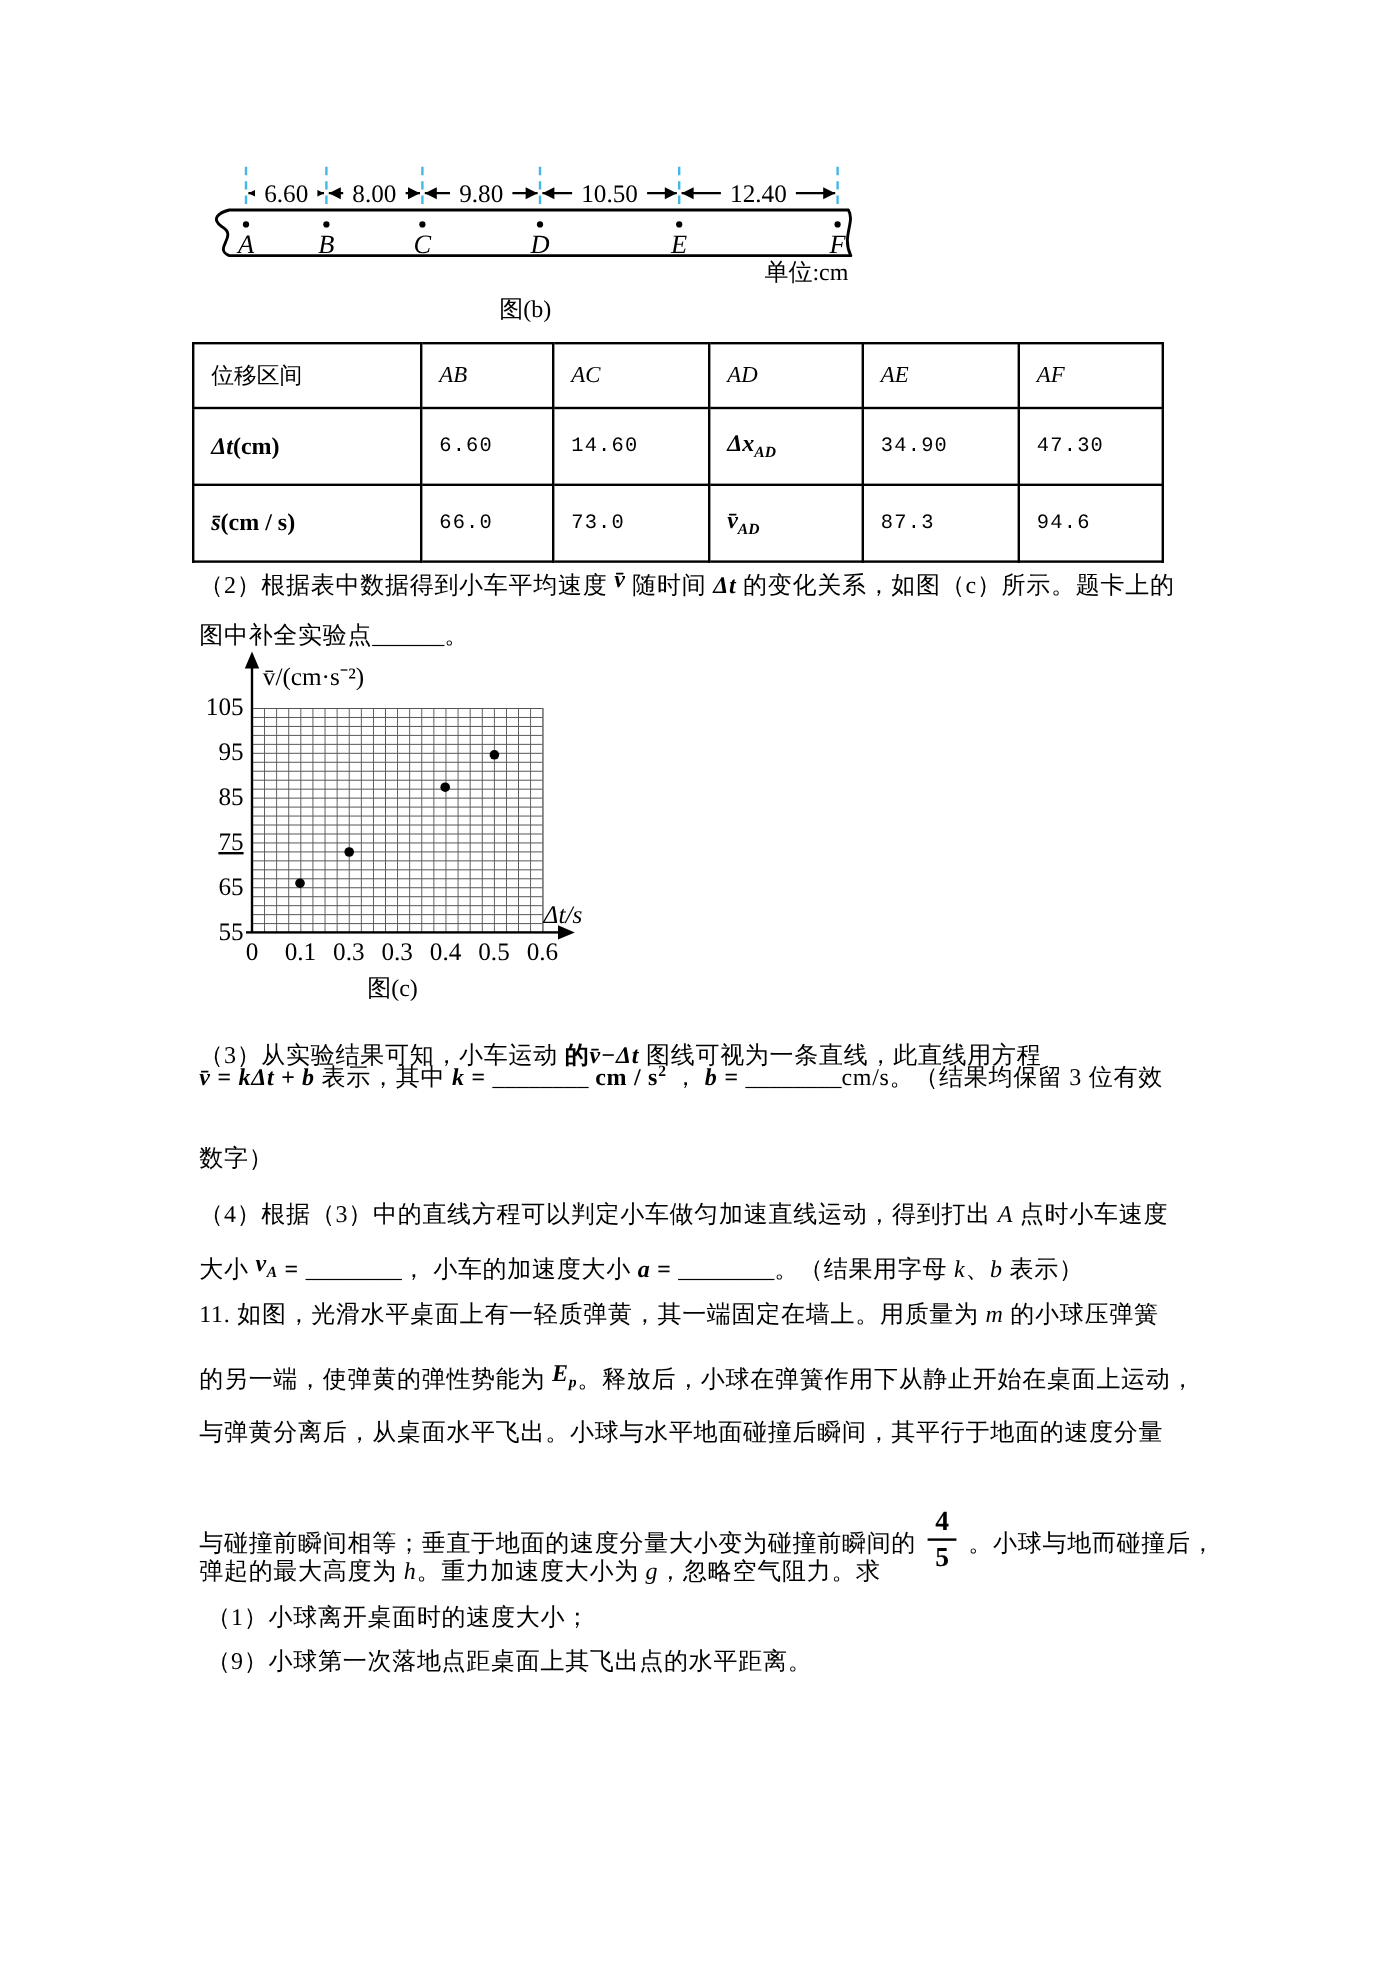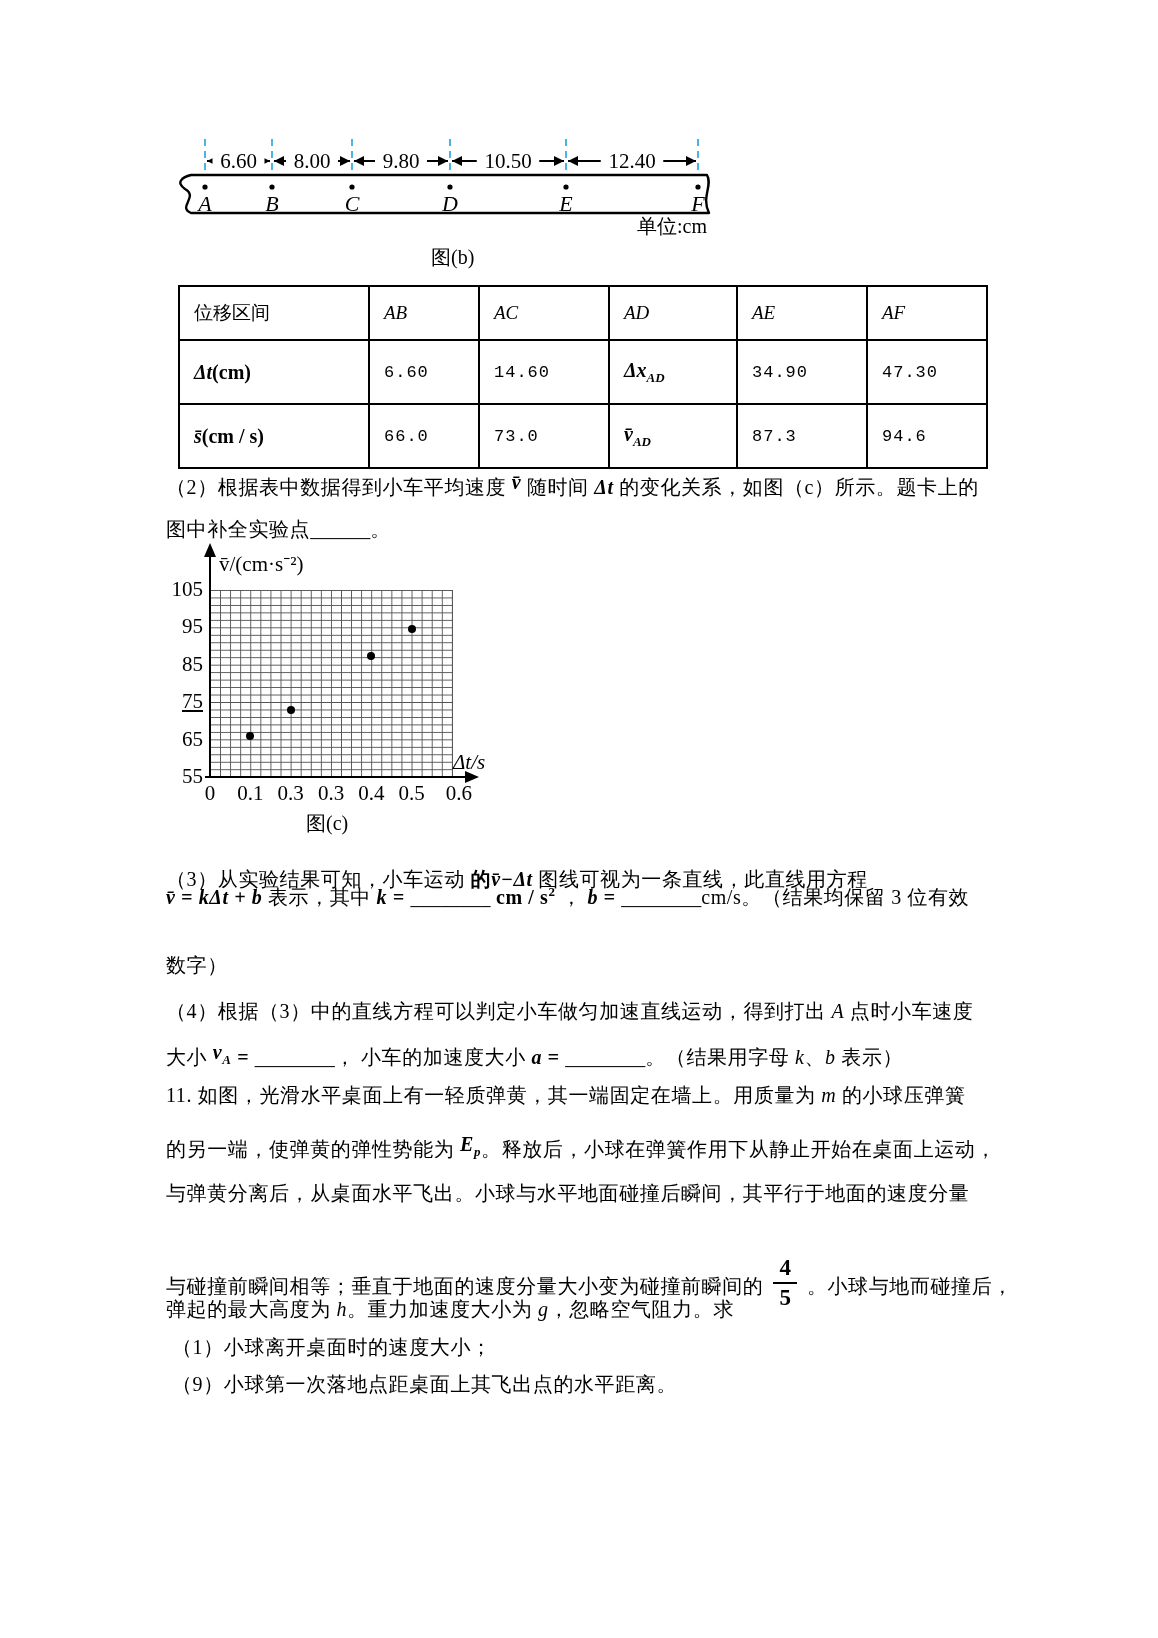--- a/index.html
+++ b/index.html
@@ -9,21 +9,21 @@
   .caption{position:absolute;font-size:20px;}
   .i{font-style:italic;}
   .b{font-weight:bold;}
   .bi{font-weight:bold;font-style:italic;}
   .up{position:relative;top:-5px;display:inline-block;}
   sub{font-size:13px;}
   sup{font-size:13px;}
   .blank{letter-spacing:0;}
 
   
-  .data-table{position:absolute;left:178px;top:285px;border-collapse:collapse;table-layout:fixed;}
+  .data-table{position:absolute;left:160px;top:285px;border-collapse:collapse;table-layout:fixed;}
   .data-table td{border:2px solid #000;padding:0 0 0 14px;vertical-align:middle;font-size:19px;}
   .data-table tr.hrow td{height:52px;}
   .data-table tr.drow td{height:62px;}
   .data-table .it{font-style:italic;}
   .data-table .num{font-family:"Liberation Mono",monospace;font-size:17px;letter-spacing:1px;}
   .data-table .symcell{font-size:20px;}
 
   
   #chart{position:absolute;left:165px;top:548px;width:340px;height:272px;}
   #chart .grid{position:absolute;left:45px;top:42px;width:242px;height:187px;
@@ -102,21 +102,21 @@
         <text x="197" y="86" text-anchor="middle" font-size="22" font-style="italic">C</text>
         <circle cx="295" cy="62" r="2.6" fill="#000"></circle>
         <text x="295" y="86" text-anchor="middle" font-size="22" font-style="italic">D</text>
         <circle cx="411" cy="62" r="2.6" fill="#000"></circle>
         <text x="411" y="86" text-anchor="middle" font-size="22" font-style="italic">E</text>
         <circle cx="543" cy="62" r="2.6" fill="#000"></circle>
         <text x="543" y="86" text-anchor="middle" font-size="22" font-style="italic">F</text>
       </g>
     <text x="552" y="108" text-anchor="end" font-size="20">单位:cm</text>
   </svg>
-  <div class="caption" style="left:431px;top:244px">图(b)</div>
+  <div class="caption" style="left:416px;top:244px">图(b)</div>
 
   <table class="data-table">
     <colgroup>
       <col style="width:190px">
         <col style="width:110px">
         <col style="width:130px">
       <col style="width:128px">
         <col style="width:130px">
         <col style="width:120px">
     </colgroup>
@@ -164,21 +164,21 @@
       <div class="ytick" style="top: 103.8px;">85</div>
       <div class="ytick" style="top: 141.2px; text-decoration: underline;">75</div>
       <div class="ytick" style="top: 178.6px;">65</div>
       <div class="ytick" style="top: 216px;">55</div>
       <div class="xtick" style="left: 25px;">0</div>
       <div class="xtick" style="left: 65.3333px;">0.1</div>
       <div class="xtick" style="left: 105.667px;">0.3</div>
       <div class="xtick" style="left: 146px;">0.3</div>
       <div class="xtick" style="left: 186.333px;">0.4</div>
       <div class="xtick" style="left: 226.667px;">0.5</div>
-      <div class="xtick" style="left: 267px; text-align: right;">0.6</div>
+      <div class="xtick" style="left: 267px;">0.6</div>
       <div class="dot" style="left: 81.3333px; top: 183.86px;"></div>
       <div class="dot" style="left: 121.667px; top: 157.68px;"></div>
       <div class="dot" style="left: 202.333px; top: 104.198px;"></div>
       <div class="dot" style="left: 242.667px; top: 76.896px;"></div>
     </div>
   <div class="caption" style="left:306px;top:810px">图(c)</div>
 
   <div class="line" style="left:166px;top:866px"><span>（3）从实验结果可知，小车运动 </span><span class="b">的</span><span class="bi">v̄−Δt</span><span> 图线可视为一条直线，此直线用方程</span></div>
   <div class="line" style="left:166px;top:884px"><span class="bi">v̄ = kΔt + b</span><span> 表示，其中 </span><span class="bi">k = </span><span class="blank">________</span><span class="b"> cm / s</span><sup class="b">2</sup><span> ， </span><span class="bi">b = </span><span class="blank">________</span><span>cm/s。（结果均保留 3 位有效</span></div>
   <div class="line" style="left:166px;top:952px"><span>数字）</span></div>

